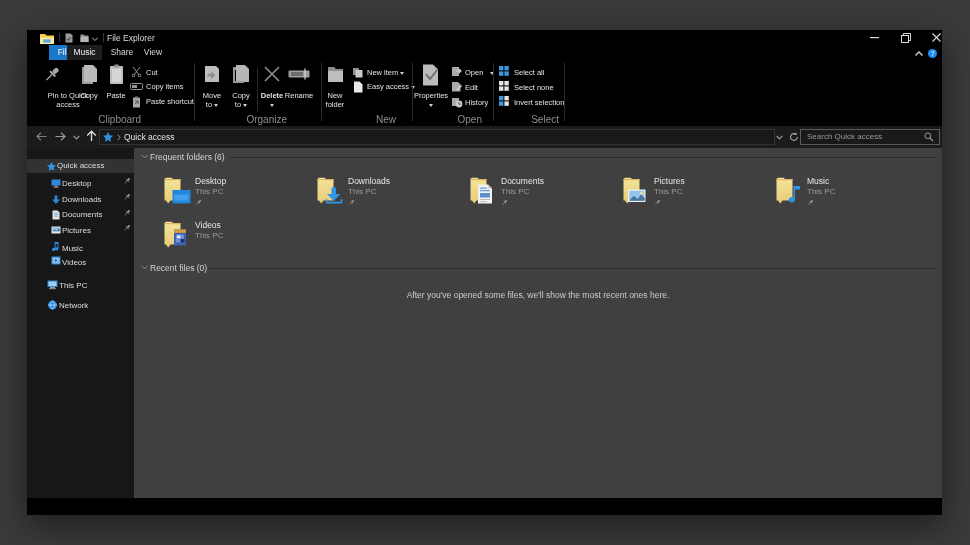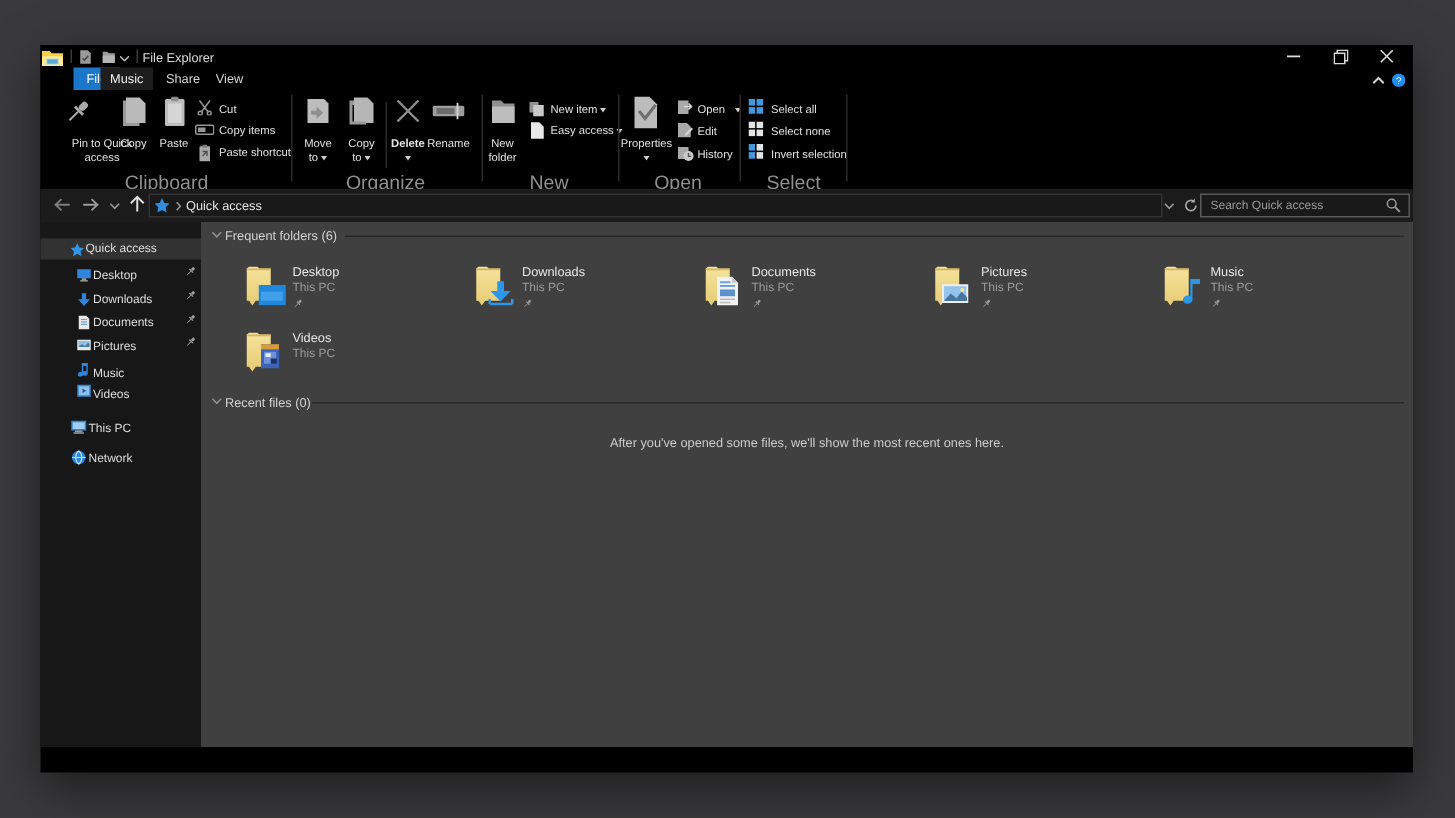--- a/index.html
+++ b/index.html
@@ -3,35 +3,35 @@
 <meta charset="utf-8">
 <style>
   * { margin:0; padding:0; box-sizing:border-box; }
   html,body { width:970px; height:545px; background:#3a3a3c; overflow:hidden;
     font-family:"Liberation Sans", sans-serif; }
   #win { position:absolute; left:27px; top:30px; width:915px; height:485px;
     background:#000; box-shadow:0 10px 30px rgba(0,0,0,.5); }
   .abs { position:absolute; }
   .ico { position:absolute; }
   
-  #title { position:absolute; left:0; top:0; width:795px; height:15px; background:#000; }
+  #title { position:absolute; left:12px; top:0; width:795px; height:15px; background:#000; }
   #title .t { position:absolute; top:3px; font-size:8.5px; color:#dcdcdc; }
   .vsep { position:absolute; width:1px; background:#3a3a3a; }
   
   #tabs { position:absolute; left:0; top:15px; width:915px; height:15px; background:#000; }
   .tab { position:absolute; top:0; height:15px; line-height:15px; text-align:center;
     font-size:8.5px; color:#d8d8d8; }
   
   #ribbon { position:absolute; left:0; top:30px; width:915px; height:66px; background:#000; }
   .big { position:absolute; text-align:center; color:#e2e2e2; font-size:7.5px; line-height:9px; }
   .small-lab { position:absolute; color:#e2e2e2; font-size:7.5px; white-space:nowrap; }
   .gsep { position:absolute; top:3px; height:58px; width:1px; background:#2b2b2b; }
   .dd { display:inline-block; width:0; height:0; border-left:2.6px solid transparent;
     border-right:2.6px solid transparent; border-top:3.2px solid #cfcfcf; vertical-align:middle; }
-  .glab { position:absolute; top:54px; font-size:13px; color:#8f8f8f; text-align:center; }
+  .glab { position:absolute; top:54px; font-size:10px; color:#8f8f8f; text-align:right; }
   
   #addr { position:absolute; left:0; top:96px; width:915px; height:22px; background:#1b1b1c; }
   
   #main { position:absolute; left:0; top:118px; width:915px; height:350px; background:#212122; }
   #side { position:absolute; left:0; top:0; width:107px; height:350px; background:#171717; }
   .srow { position:absolute; height:14px; line-height:14px; font-size:8px; color:#dedede; white-space:nowrap; }
   #content { position:absolute; left:107px; top:0; width:808px; height:350px; background:#404040; }
   .tile { position:absolute; width:140px; height:44px; }
   .tname { position:absolute; left:31px; top:-1px; font-size:8.5px; color:#e6e6e6; }
   .tsub { position:absolute; left:31px; top:10px; font-size:8px; color:#9b9b9b; }

